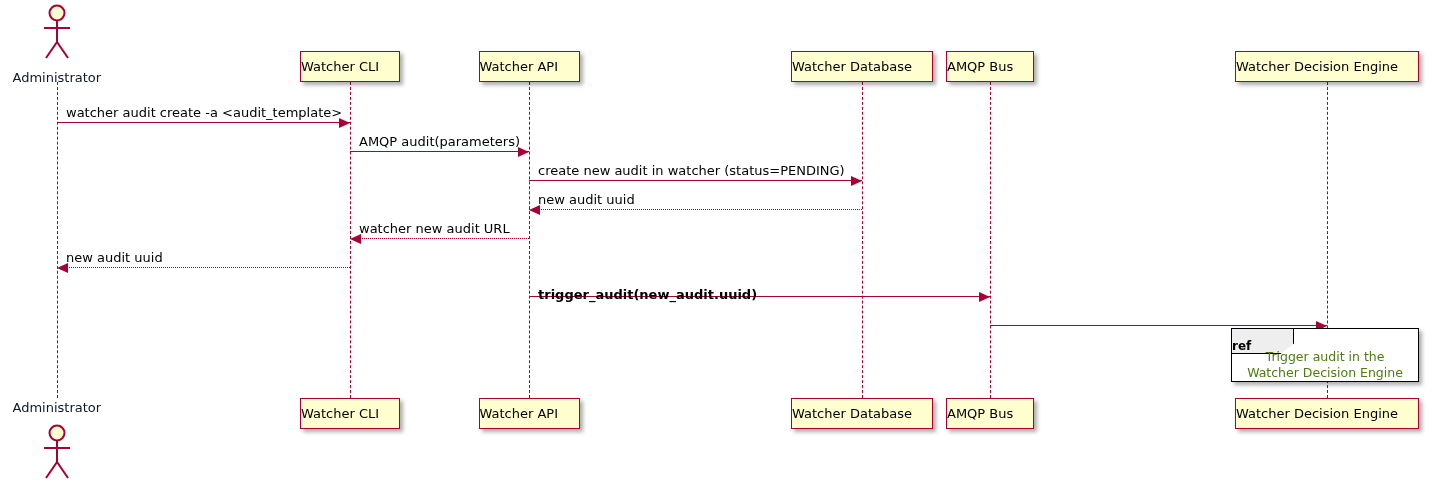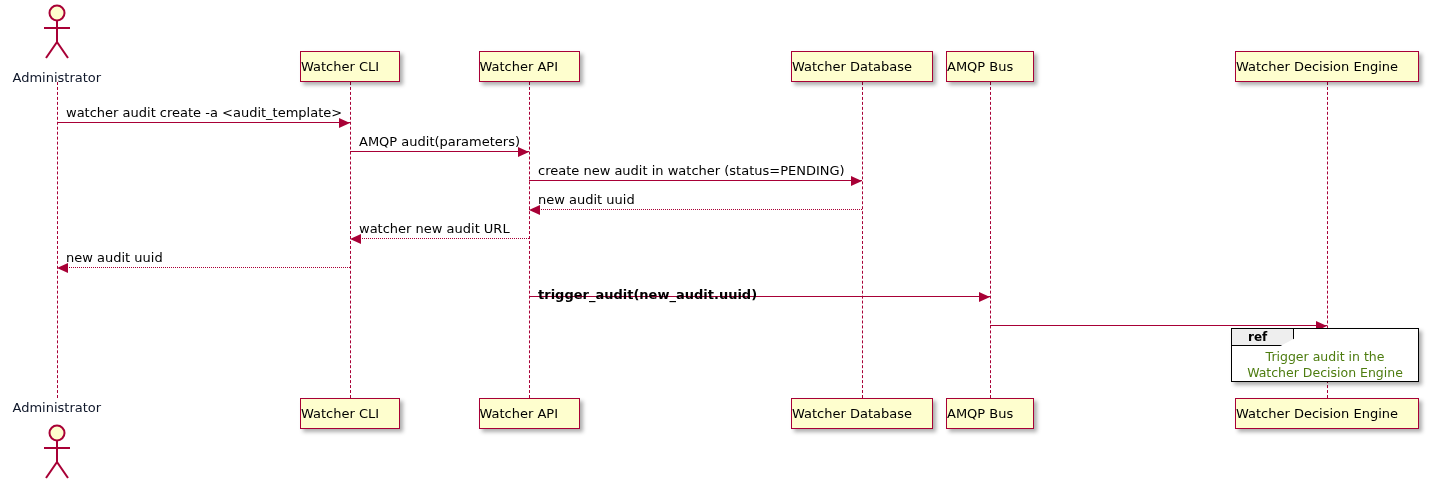--- a/index.html
+++ b/index.html
@@ -92,31 +92,31 @@
     position: absolute;
     box-sizing: border-box;
     background: #FFFFFF;
     border: 1.5px solid #000000;
     box-shadow: 3px 3px 4px rgba(0,0,0,0.32);
   }
   .ref-tab {
     position: absolute;
     left: 0;
     top: 0;
-    height: 17px;
+    height: 25px;
     width: 62px;
     background: #EEEEEE;
     border-right: 1.5px solid #000000;
     border-bottom: 1.5px solid #000000;
     font-size: 12px;
     font-weight: bold;
     color: #000000;
     display: flex;
-    align-items: center;
-    padding-left: 16px;
+    align-items: flex-end;
+    padding-left: 0;
     box-sizing: border-box;
     clip-path: polygon(0 0, 100% 0, 100% 58%, 78% 100%, 0 100%);
   }
   .ref-body {
     position: absolute;
     left: 0;
     top: 20px;
     width: 100%;
     text-align: center;
     font-size: 12.5px;

